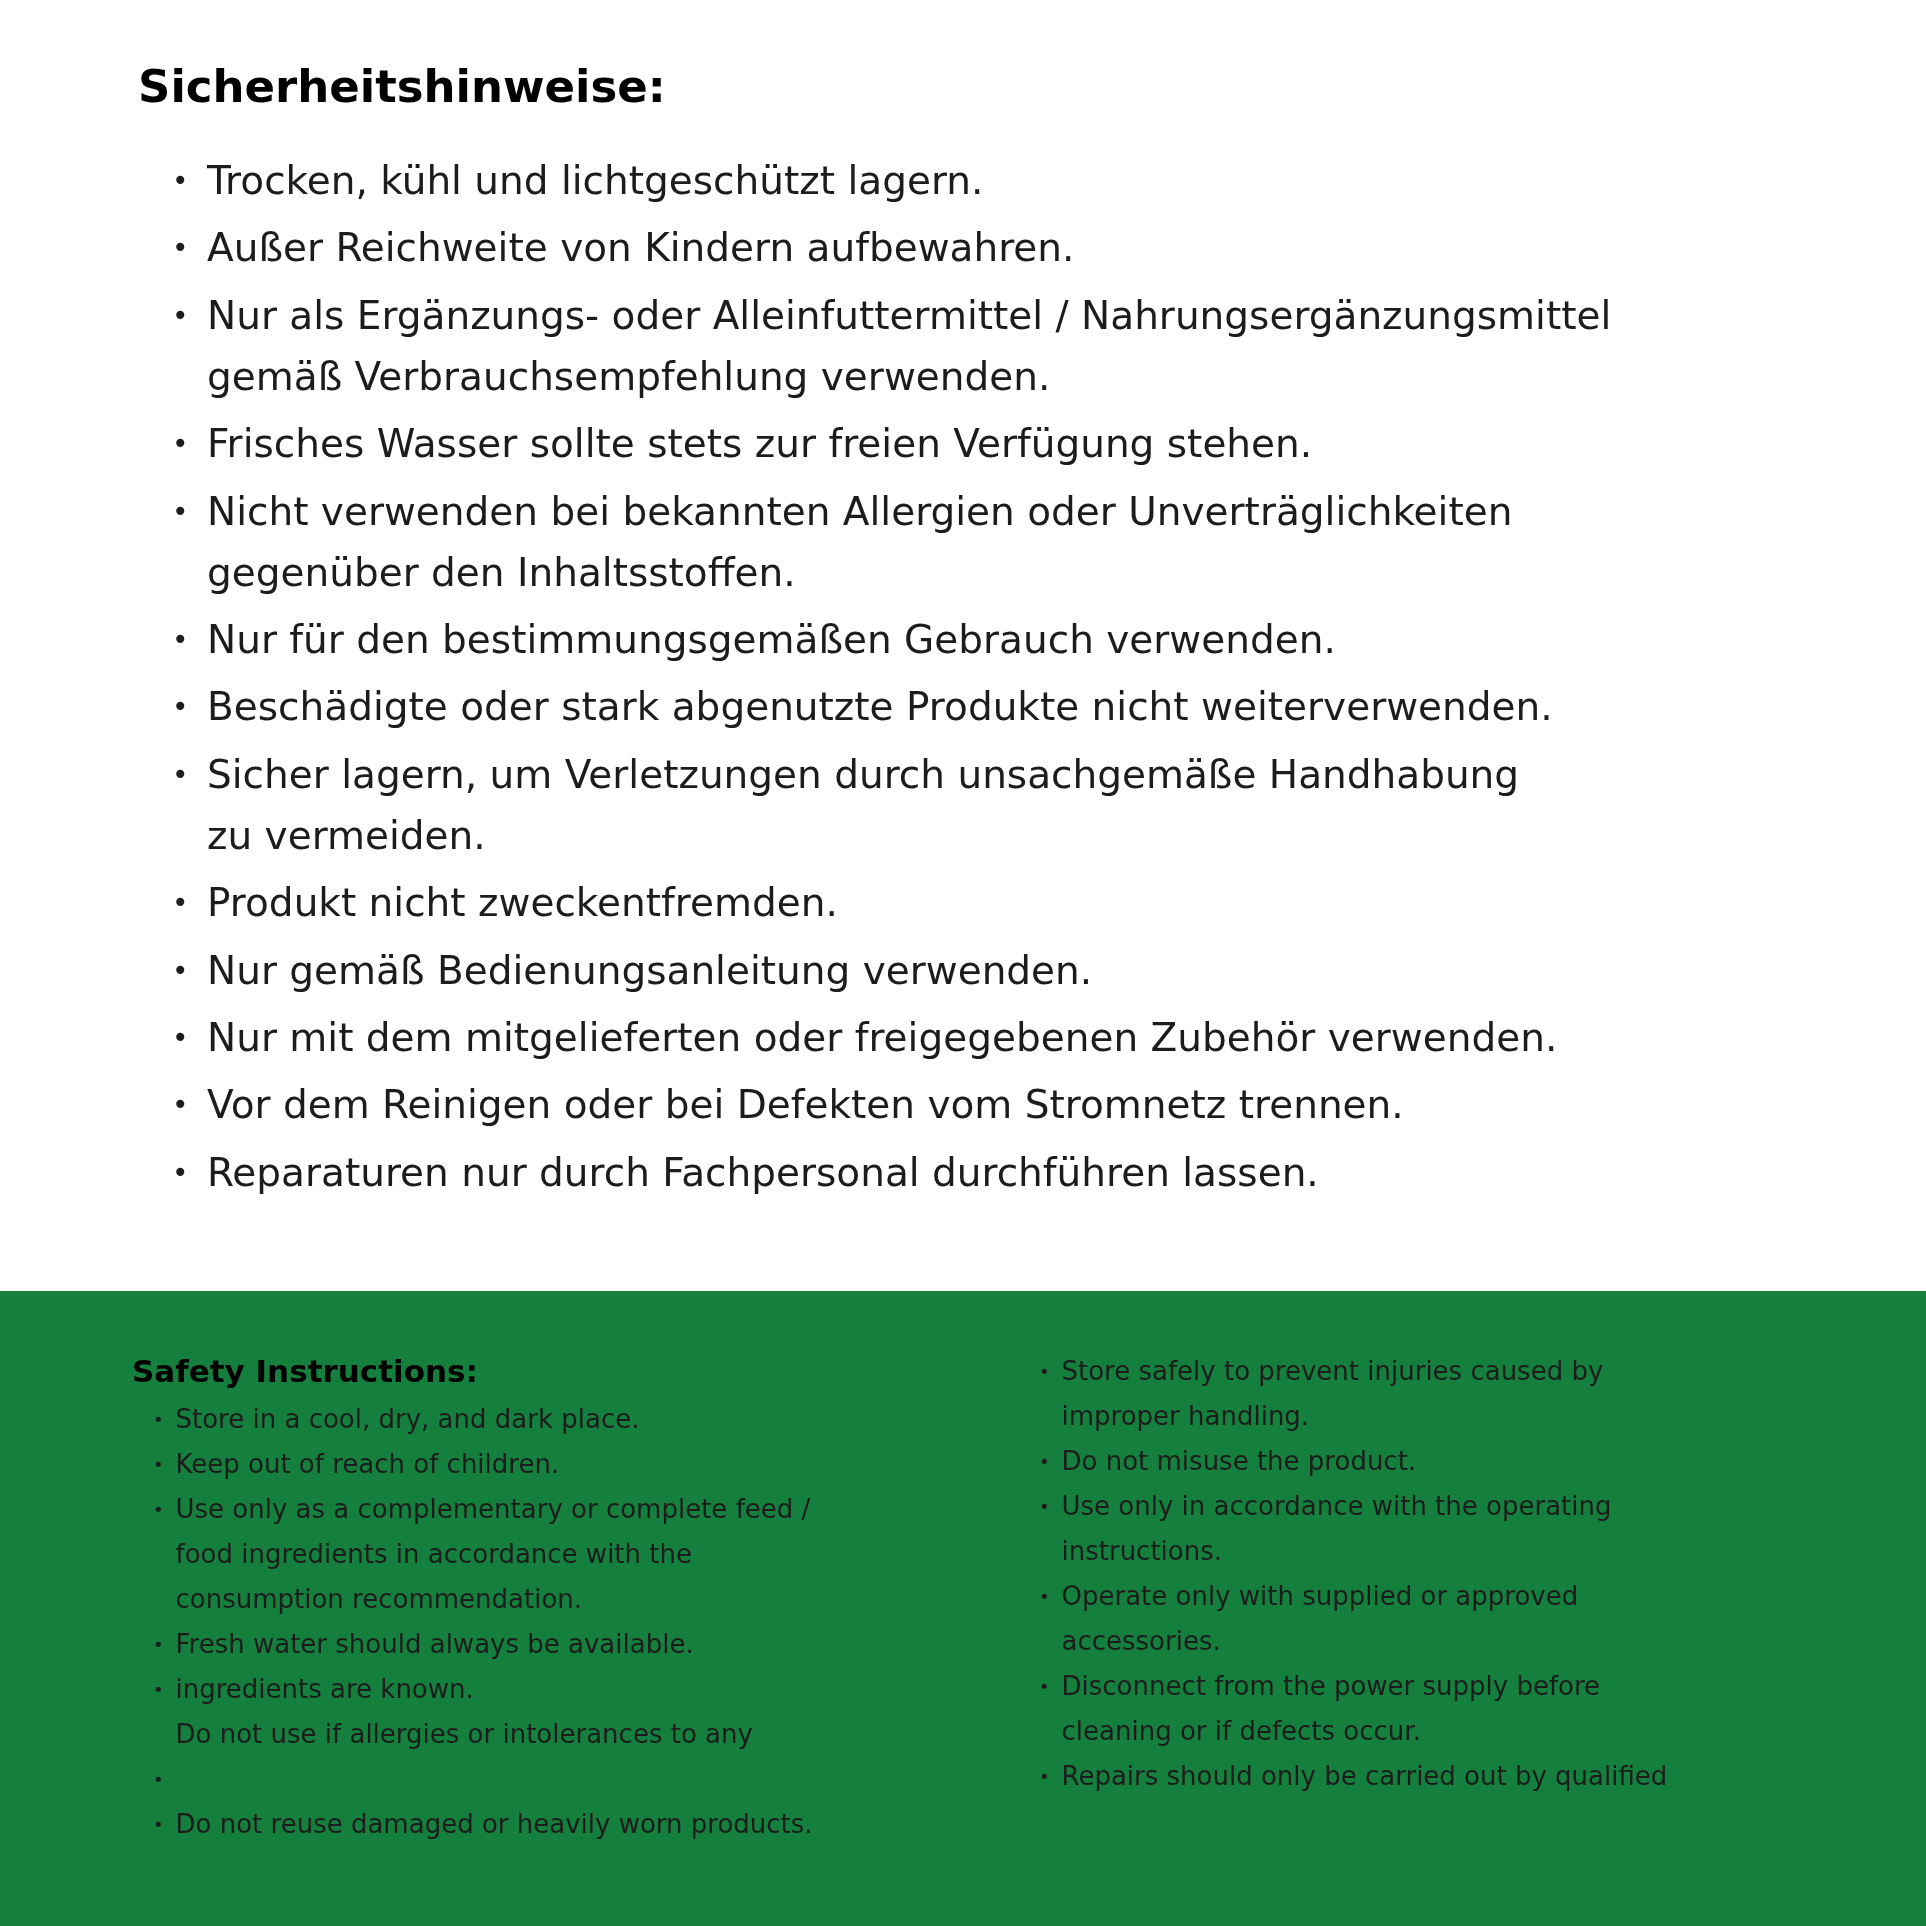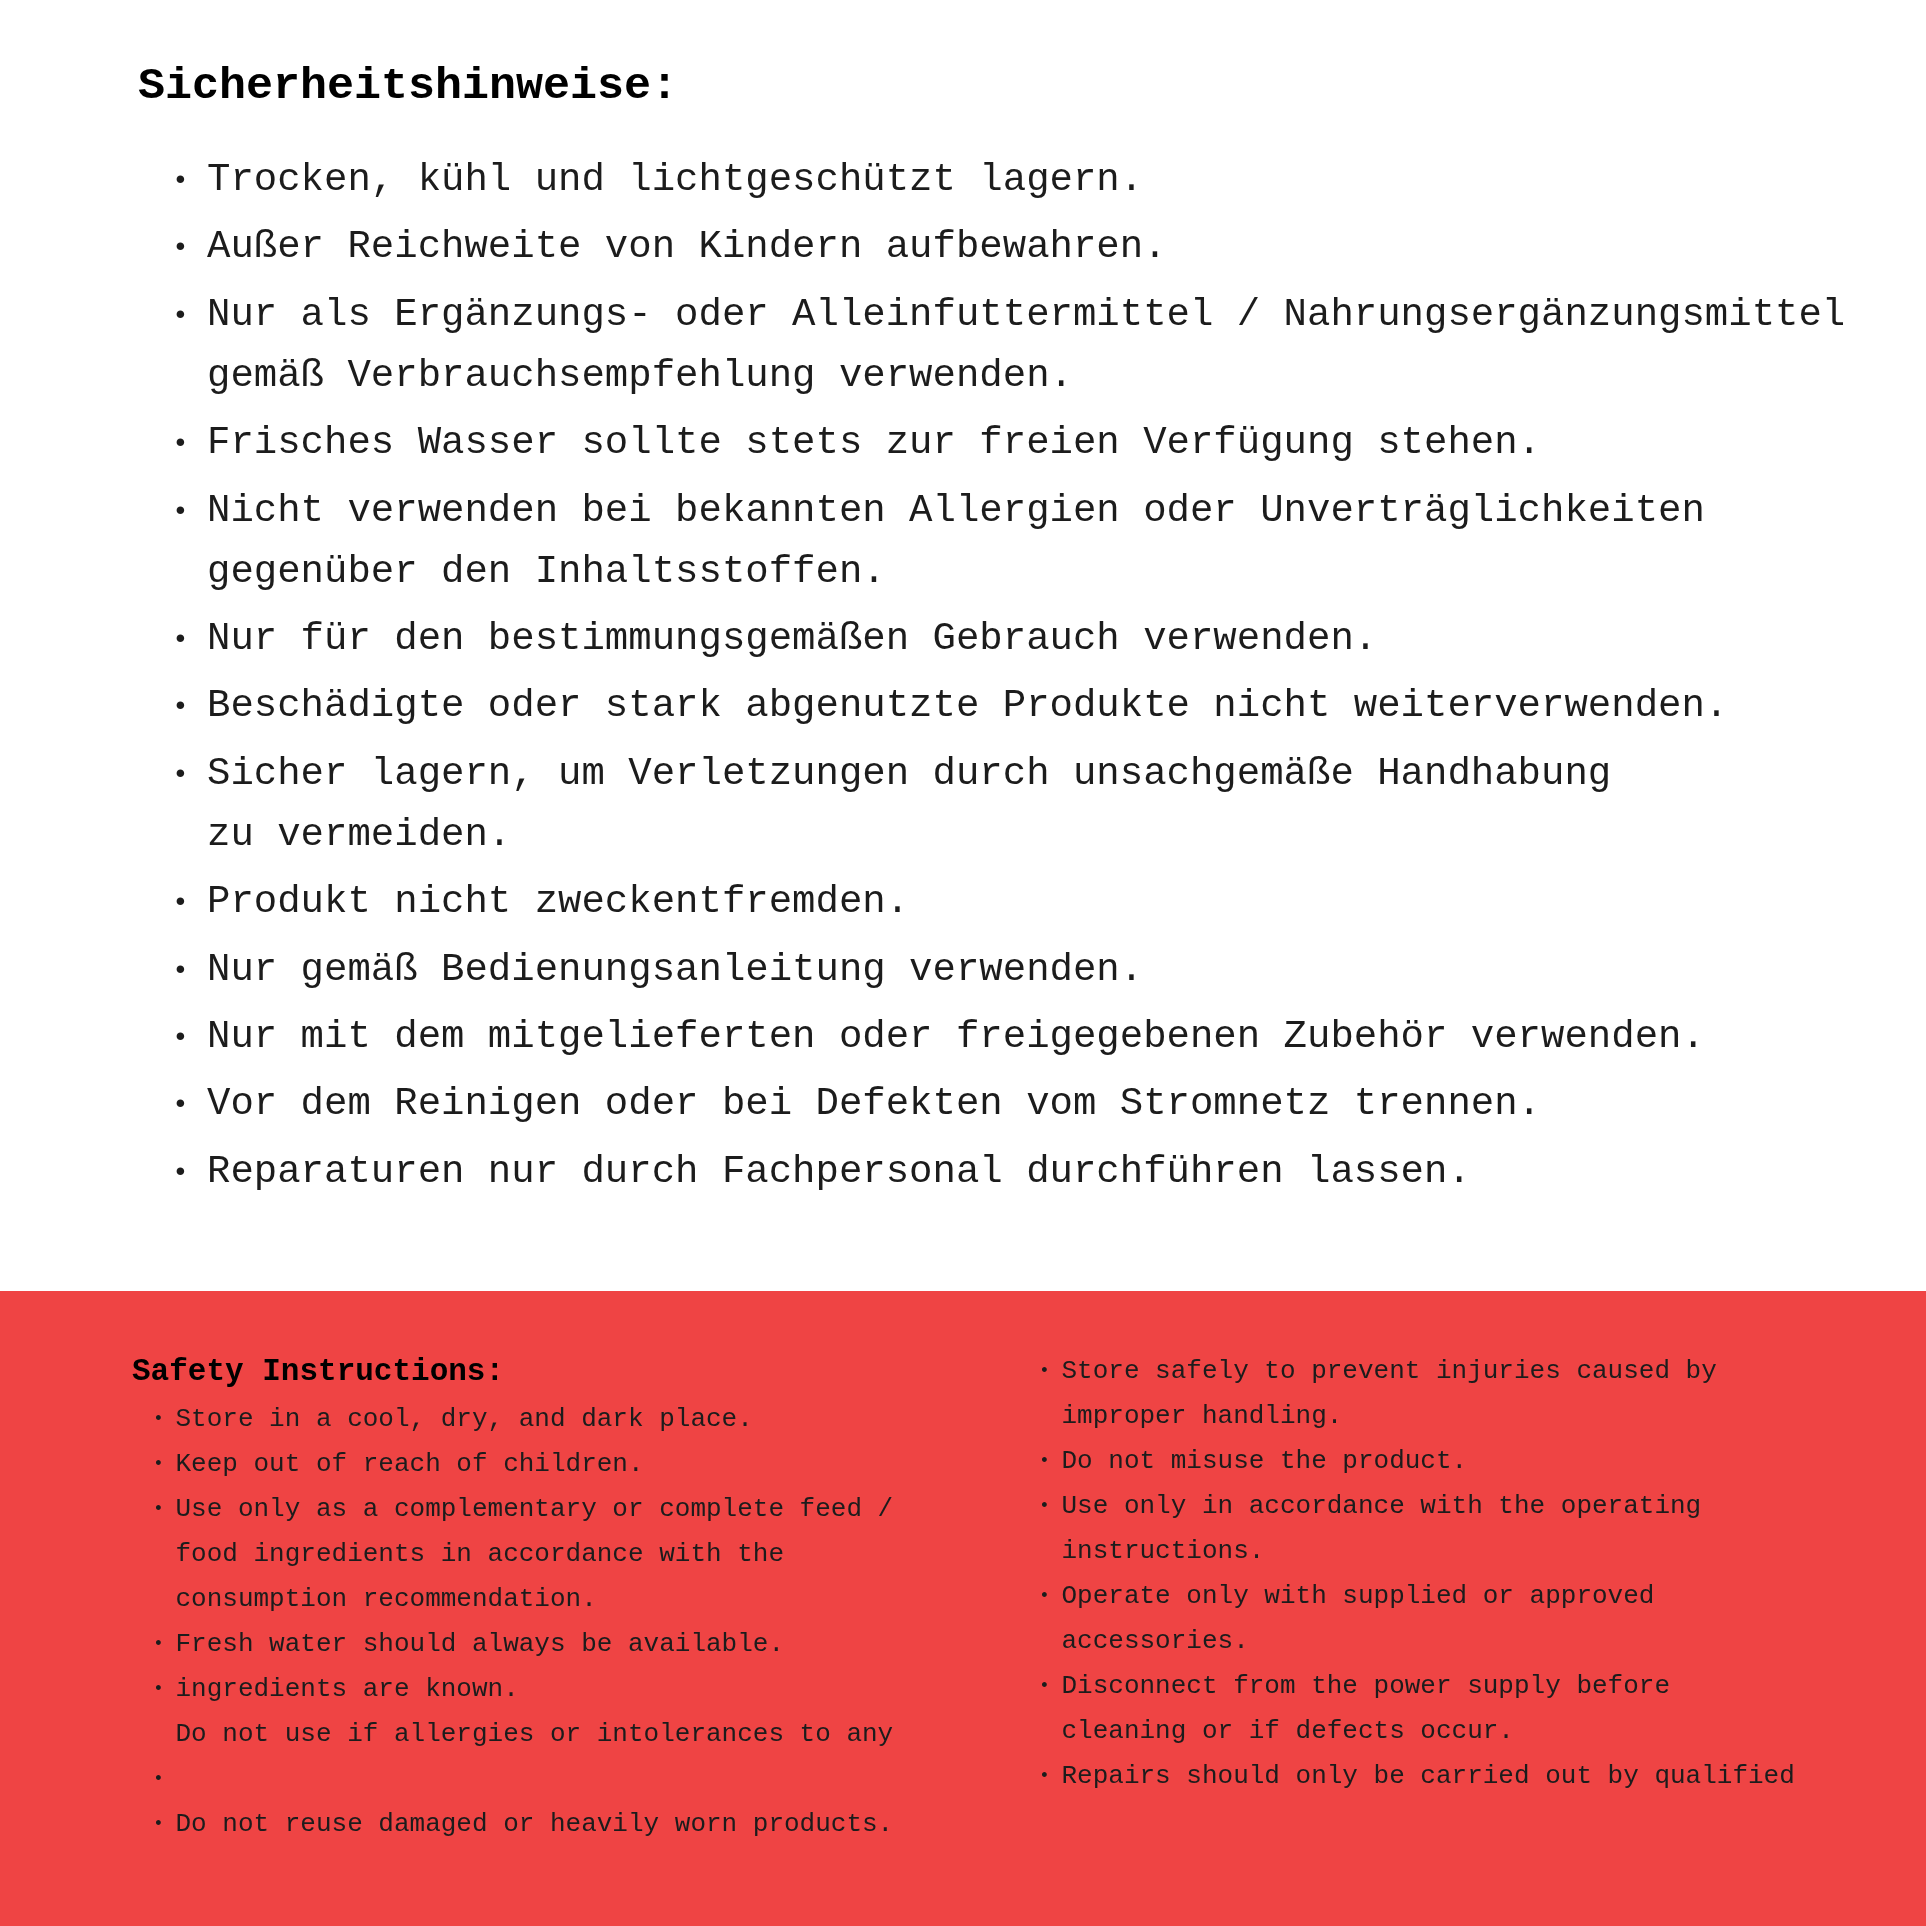--- a/index.html
+++ b/index.html
@@ -12,21 +12,20 @@
     overflow: hidden;
     background: #ffffff;
     font-family: "DejaVu Sans", "Liberation Sans", sans-serif;
     color: #1c1c1c;
   }
   .page {
     position: relative;
     width: 1860px;
     height: 1926px;
     background: #ffffff;
-    font-family: Liberation Mono, monospace;
   }
 
   
   .de-section {
     position: absolute;
     top: 0; left: 0;
     width: 1926px;
     height: 1291px;
     background: #ffffff;
   }
@@ -63,21 +62,21 @@
     line-height: 61px;
   }
   .line { white-space: nowrap; }
 
   
   .en-section {
     position: absolute;
     top: 1291px; left: 0;
     width: 1926px;
     height: 636px;
-    background: #ef4444;
+    background: #15803d;
   }
   .en-col-left {
     position: absolute;
     left: 132px;
     top: 58px;
   }
   .en-col-right {
     position: absolute;
     left: 1039px;
     top: 58px;

